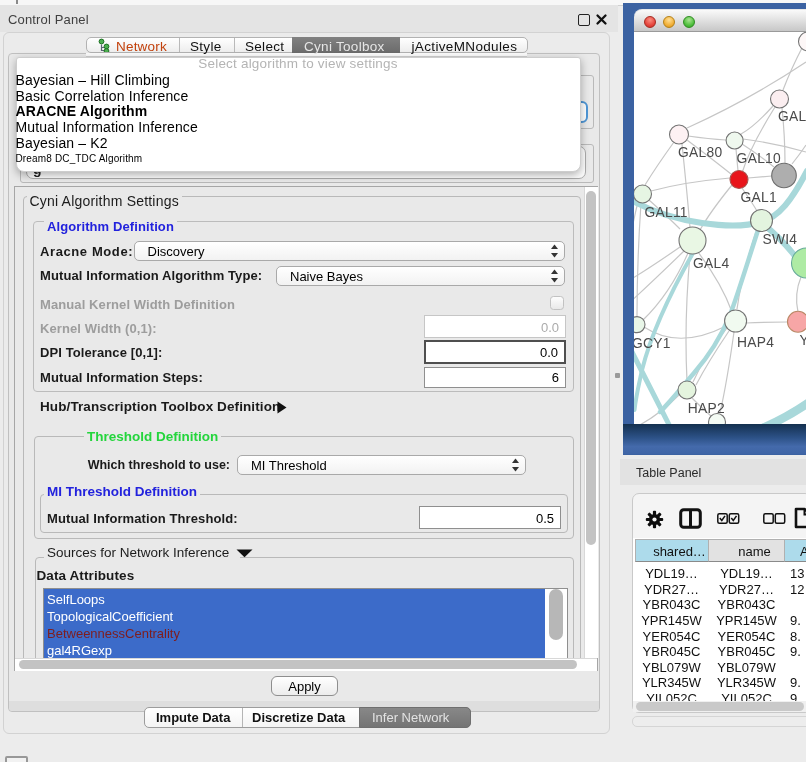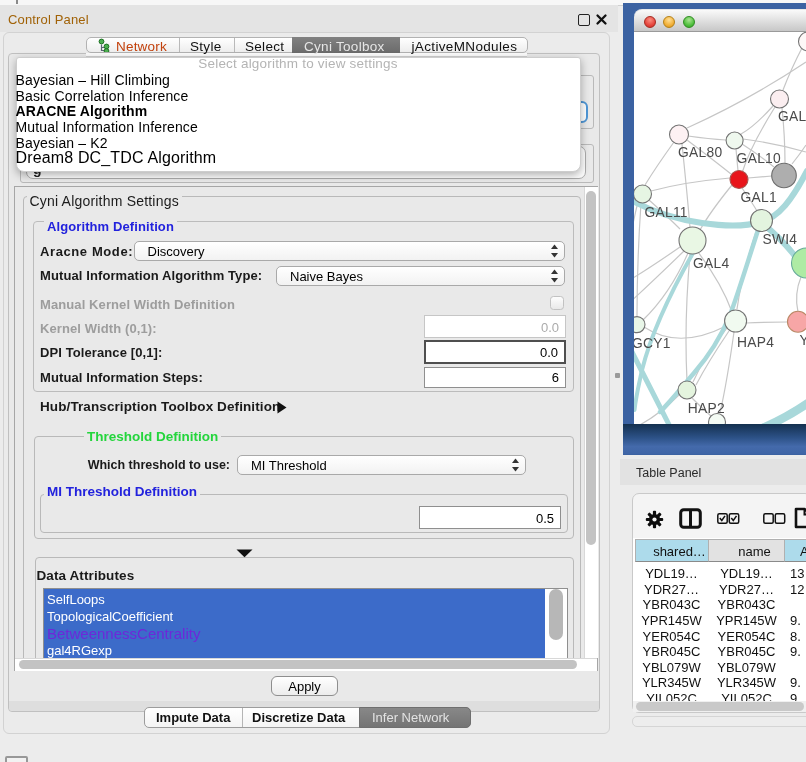--- a/index.html
+++ b/index.html
@@ -17,21 +17,21 @@
 .field span{position:absolute;right:6px;top:50%;transform:translateY(-50%);}
 .gbox{position:absolute;border:1px solid #b9b9b9;border-radius:4px;box-sizing:border-box;}
 .gtitle{position:absolute;background:#e9e9e9;padding:0 3px;white-space:nowrap;}
 </style>
 </head>
 <body>
 
 <div class="abs" style="left:0;top:0;width:806px;height:5px;background:#f7f7f7;border-bottom:1px solid #cfcfcf;"></div>
 <div class="abs" style="left:16px;top:0;width:2px;height:4px;background:#8a8a8a;"></div>
 <div class="abs" style="left:0;top:5px;width:618px;height:27px;background:#e4e4e4;"></div>
-<div class="abs" style="left:8px;top:11.5px;font-size:13px;color:#a16207;letter-spacing:0.15px;">Control Panel</div>
+<div class="abs" style="left:8px;top:11.5px;font-size:13px;color:#404040;letter-spacing:0.15px;">Control Panel</div>
 
 <div class="abs" style="left:578px;top:13.5px;width:10px;height:10px;border:1.6px solid #222;border-radius:2px;"></div>
 <svg class="abs" style="left:595px;top:13px;" width="13" height="13" viewBox="0 0 13 13">
  <path d="M2.5 2.5 L10.5 10.5 M10.5 2.5 L2.5 10.5" stroke="#111" stroke-width="2.3" stroke-linecap="round"></path>
 </svg>
 
 <div class="abs" style="left:3px;top:32px;width:607px;height:702px;background:#ebebeb;border:1px solid #d2d2d2;border-radius:6px;box-sizing:border-box;"></div>
 
 <div class="abs" style="left:8px;top:53px;width:592px;height:659px;background:#e9e9e9;border:1px solid #c0c0c0;border-radius:4px;box-sizing:border-box;"></div>
 <div class="abs" style="left:9px;top:701px;width:590px;height:10px;background:#dedede;border-radius:0 0 4px 4px;"></div>
@@ -120,36 +120,38 @@
     <span class="ct">MI Threshold</span>
     <svg class="spin" viewBox="0 0 9 14">
           <path d="M4.5 0.5 L8 5 L1 5 Z" fill="#333"></path>
           <path d="M4.5 13.5 L8 9 L1 9 Z" fill="#333"></path>
         </svg>
   </div>
 
   <div class="gbox" style="left:39.5px;top:494px;width:528px;height:39px;"></div>
   <div class="gtitle" style="left:44px;top:491px;transform:translateY(-50%);font-size:13.5px;font-weight:bold;color:#2222dd;">MI Threshold Definition</div>
 
+  <div class="lbl" style="left:47px;top:517.5px;transform:translateY(-50%);">Mutual Information Threshold:</div>
   <div class="field" style="left:418.5px;top:506px;width:142.5px;height:23px;border-color:#8f8f8f;">
         <span>0.5</span>
       </div>
 
   <div class="gbox" style="left:35px;top:556.5px;width:538.5px;height:130px;"></div>
+  <div class="gtitle" style="left:44px;top:551.5px;transform:translateY(-50%);font-size:13.5px;color:#1c1c1c;">Sources for Network Inference <span style="display:inline-block;width:4px;"></span></div>
   <svg class="abs" style="left:236px;top:549px;" width="17" height="8.5" viewBox="0 0 17 8.5">
         <path d="M0.5 0.5 L16.5 0.5 L8.5 8.2 Z" fill="#111"></path>
       </svg>
 
   <div class="lbl" style="left:36.5px;top:574.5px;transform:translateY(-50%);font-size:13.5px;">Data Attributes</div>
 
   <div class="abs" style="left:43px;top:587.5px;width:524.5px;height:80px;border:1px solid #8f8f8f;border-bottom:none;background:#fff;box-sizing:border-box;"></div>
   <div class="abs" style="left:44px;top:588.5px;width:501px;height:79px;background:#3c6bc9;"></div>
   <div class="abs" style="left:47px;top:598.5px;transform:translateY(-50%);font-size:13px;color:#fff;">SelfLoops</div>
   <div class="abs" style="left:47px;top:615.5px;transform:translateY(-50%);font-size:13px;color:#fff;">TopologicalCoefficient</div>
-  <div class="abs" style="left:47px;top:632.5px;transform:translateY(-50%);font-size:15px;color:#6d28d9;">BetweennessCentrality</div>
+  <div class="abs" style="left:47px;top:632.5px;transform:translateY(-50%);font-size:13px;color:#7f1d1d;">BetweennessCentrality</div>
   <div class="abs" style="left:47px;top:649.5px;transform:translateY(-50%);font-size:13px;color:#fff;">gal4RGexp</div>
   <div class="abs" style="left:549px;top:589px;width:14px;height:51px;background:#b7b7b7;border-radius:7px;"></div>
 
 </div>
 </div>
 
 <div class="abs" style="left:583.5px;top:186.5px;width:13px;height:471px;background:#fff;border-left:1px solid #d8d8d8;"></div>
 <div class="abs" style="left:585.5px;top:191px;width:10px;height:354px;background:#c3c3c3;border-radius:5px;"></div>
 <div class="abs" style="left:14.5px;top:657.5px;width:582px;height:12.5px;background:#fff;border-top:1px solid #d8d8d8;"></div>
 <div class="abs" style="left:19px;top:659.5px;width:558px;height:9.5px;background:#c3c3c3;border-radius:5px;"></div>
@@ -167,21 +169,21 @@
 
 <div class="abs" style="left:5px;top:756px;width:19px;height:10px;background:#f2f2f2;border:2px solid #989898;border-radius:2px;"></div>
 
 <div class="abs" style="left:16px;top:57px;width:564.5px;height:114.5px;background:#fff;border:1px solid #cdcdcd;border-radius:3px 3px 8px 8px;box-shadow:0 3px 8px rgba(0,0,0,0.3);box-sizing:border-box;"></div>
 <div class="abs" style="left:16px;top:62.5px;width:564px;text-align:center;font-size:13.5px;letter-spacing:0.2px;color:#b4b4b4;transform:translateY(-50%);">Select algorithm to view settings</div>
 <div class="abs" style="left:15.5px;top:80px;transform:translateY(-50%);font-size:14px;letter-spacing:0.15px;color:#000;text-align:center;">Bayesian – Hill Climbing</div>
 <div class="abs" style="left:15.5px;top:95.7px;transform:translateY(-50%);font-size:14px;letter-spacing:0.15px;color:#000;">Basic Correlation Inference</div>
 <div class="abs" style="left:15.5px;top:111.3px;transform:translateY(-50%);font-size:14px;letter-spacing:0.15px;color:#000;font-weight:bold;">ARACNE Algorithm</div>
 <div class="abs" style="left:15.5px;top:126.9px;transform:translateY(-50%);font-size:14px;letter-spacing:0.15px;color:#000;">Mutual Information Inference</div>
 <div class="abs" style="left:15.5px;top:142.5px;transform:translateY(-50%);font-size:14px;letter-spacing:0.15px;color:#000;">Bayesian – K2</div>
-<div class="abs" style="left:15.5px;top:158.1px;transform:translateY(-50%);font-size:16px;letter-spacing:0.15px;color:#000;">Dream8 DC_TDC Algorithm</div>
+<div class="abs" style="left:15.5px;top:158.1px;transform:translateY(-50%);font-size:10px;letter-spacing:0.15px;color:#000;">Dream8 DC_TDC Algorithm</div>
 
 <div class="abs" style="left:615px;top:373px;width:5px;height:5px;background:#9a9a9a;border-radius:1px;"></div>
 
 <div class="abs" style="left:622.5px;top:2.5px;width:183.5px;height:452.5px;background:#3b62a2;"></div>
 <div class="abs" style="left:622.5px;top:423.5px;width:183.5px;height:30px;background:linear-gradient(#14304f 0%,#2c5186 45%,#446aab 75%,#3f65a6 100%);"></div>
 
 <div class="abs" style="left:634px;top:8.5px;width:172px;height:23.5px;background:linear-gradient(#fafafa,#c7c7c7);border-radius:8px 0 0 0;border-top:1px solid #e8e8e8;border-bottom:1px solid #9a9a9a;box-sizing:border-box;"></div>
 <div class="abs" style="left:643.5px;top:16px;width:12px;height:12px;border-radius:50%;background:radial-gradient(circle at 50% 30%,#f98d80,#e4423a 65%,#c1332a);border:1px solid #a5291f;box-sizing:border-box;"></div>
 <div class="abs" style="left:663px;top:16px;width:12px;height:12px;border-radius:50%;background:radial-gradient(circle at 50% 30%,#ffdf96,#f0ad33 65%,#cf8f21);border:1px solid #b58117;box-sizing:border-box;"></div>
 <div class="abs" style="left:682.5px;top:16px;width:12px;height:12px;border-radius:50%;background:radial-gradient(circle at 50% 30%,#abe492,#4cbd3a 65%,#399c2b);border:1px solid #2f8c22;box-sizing:border-box;"></div>

